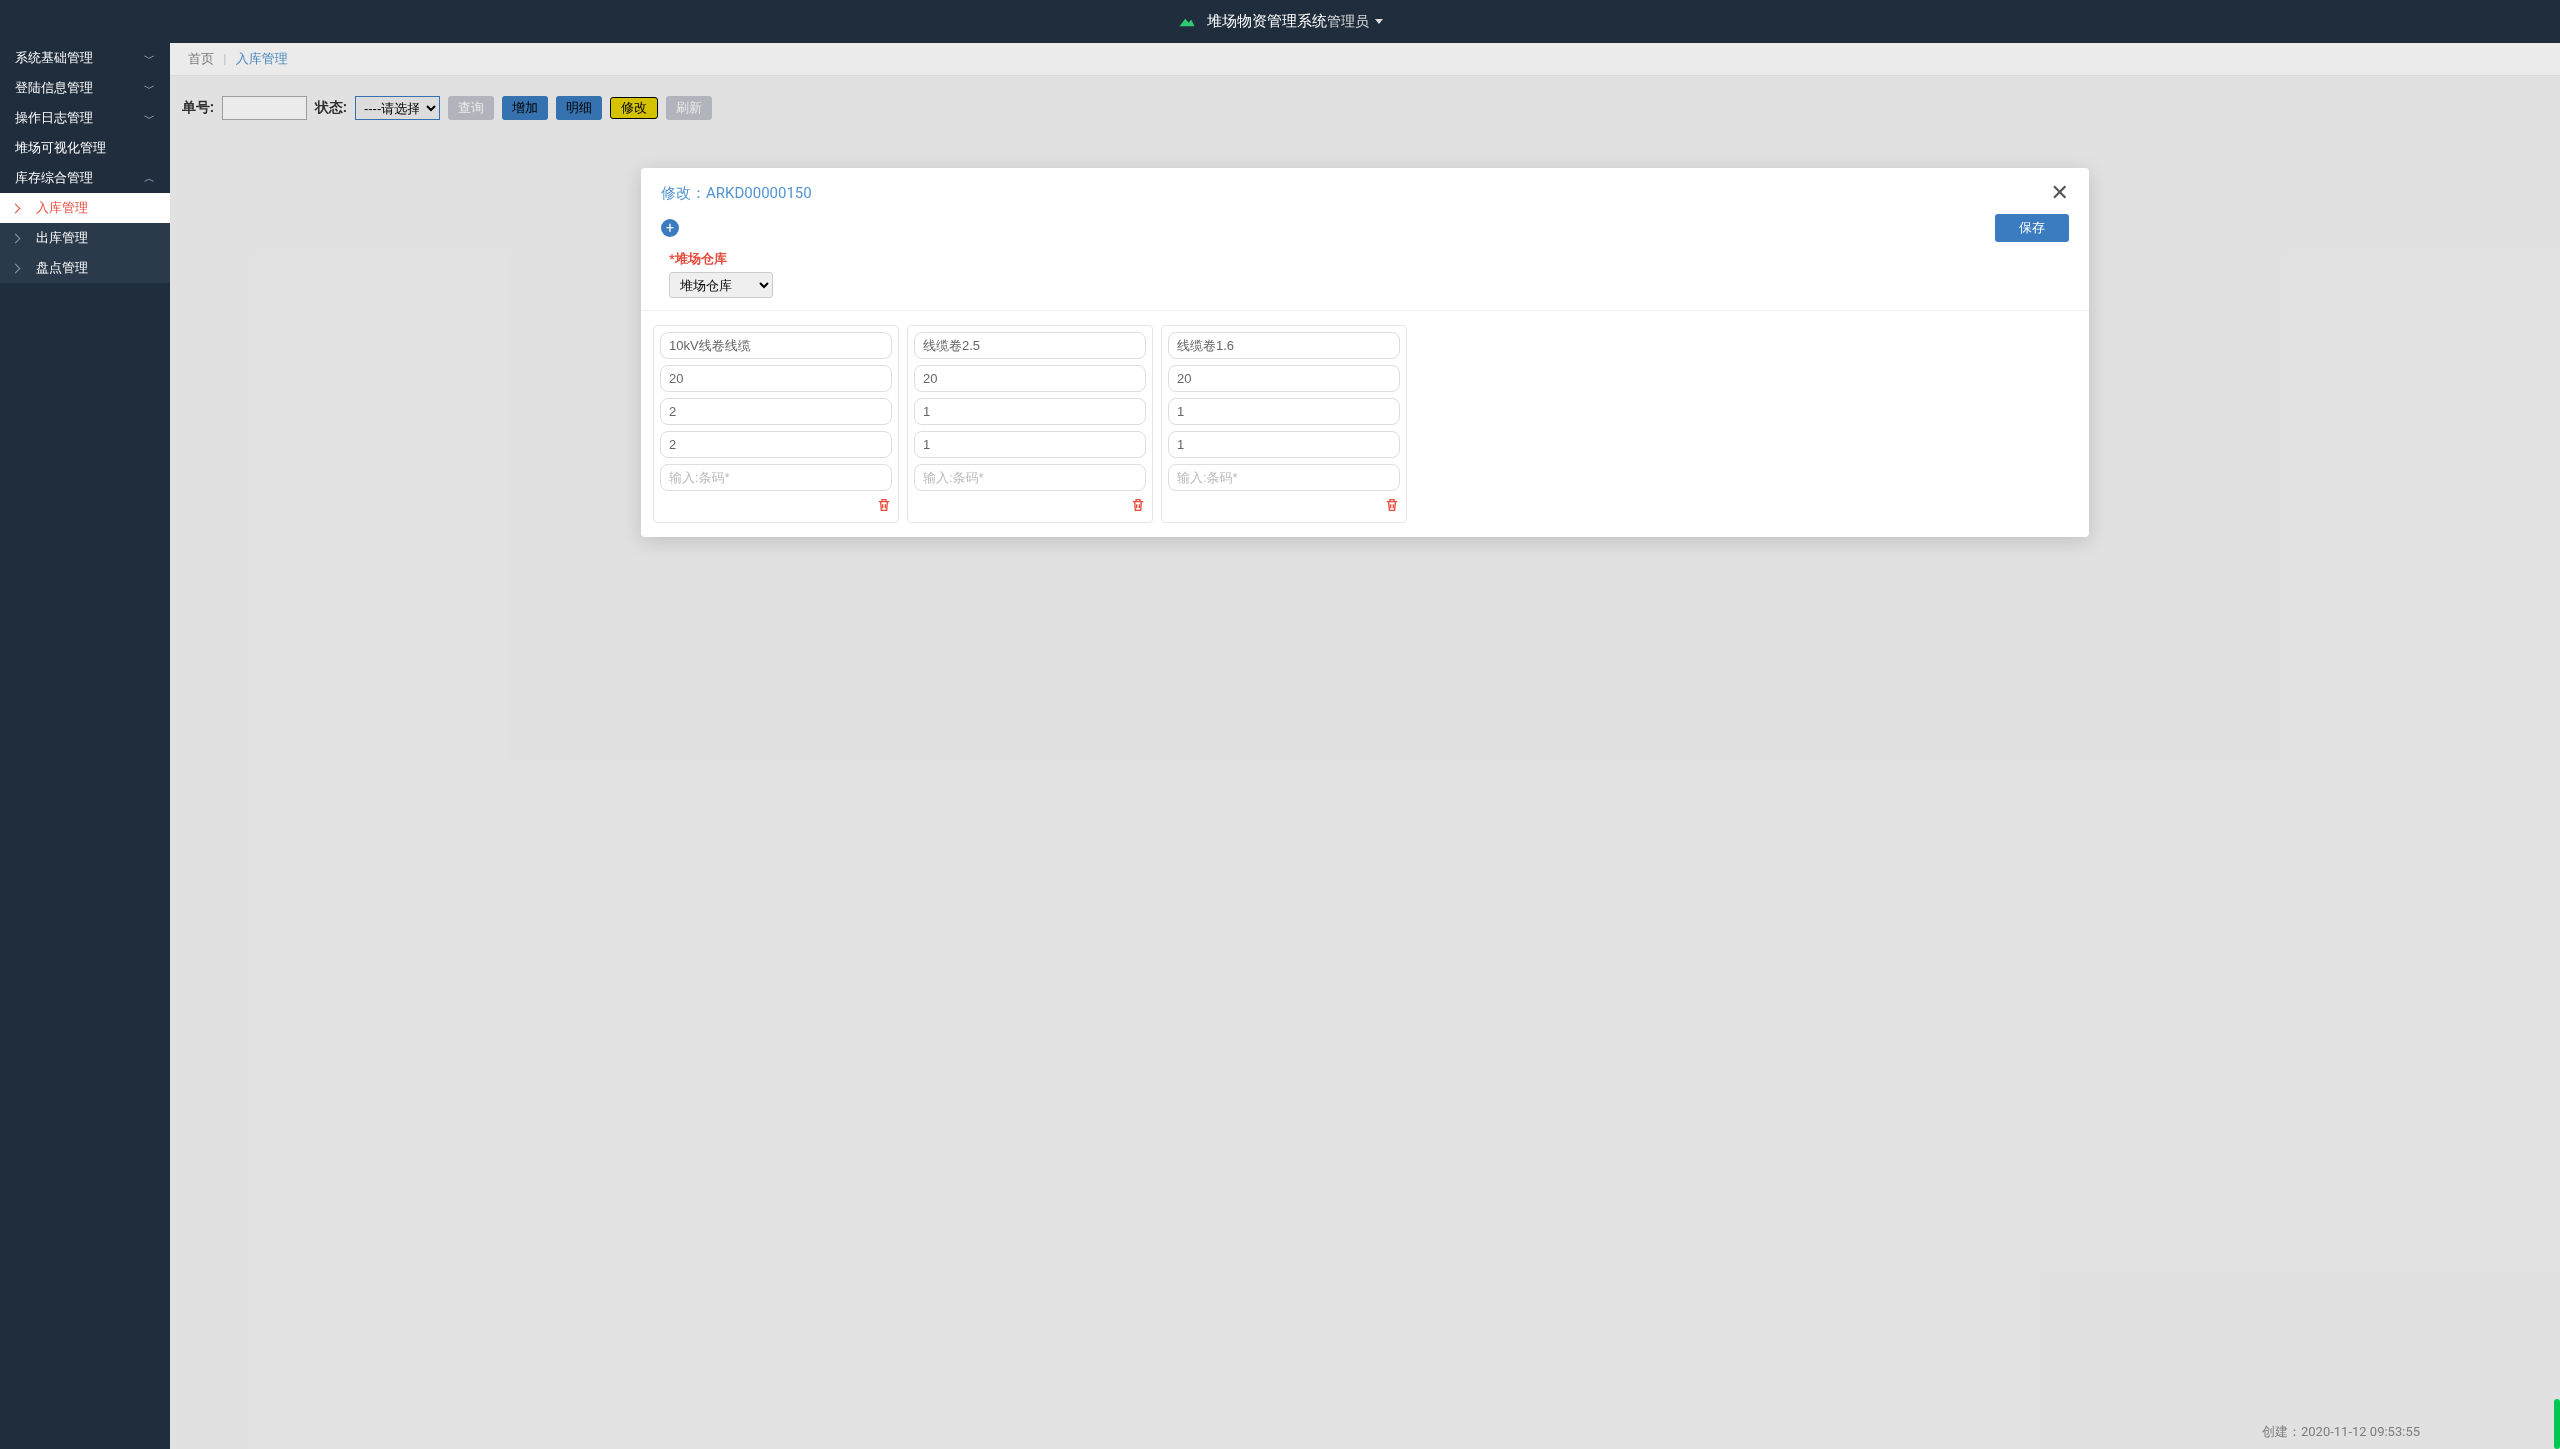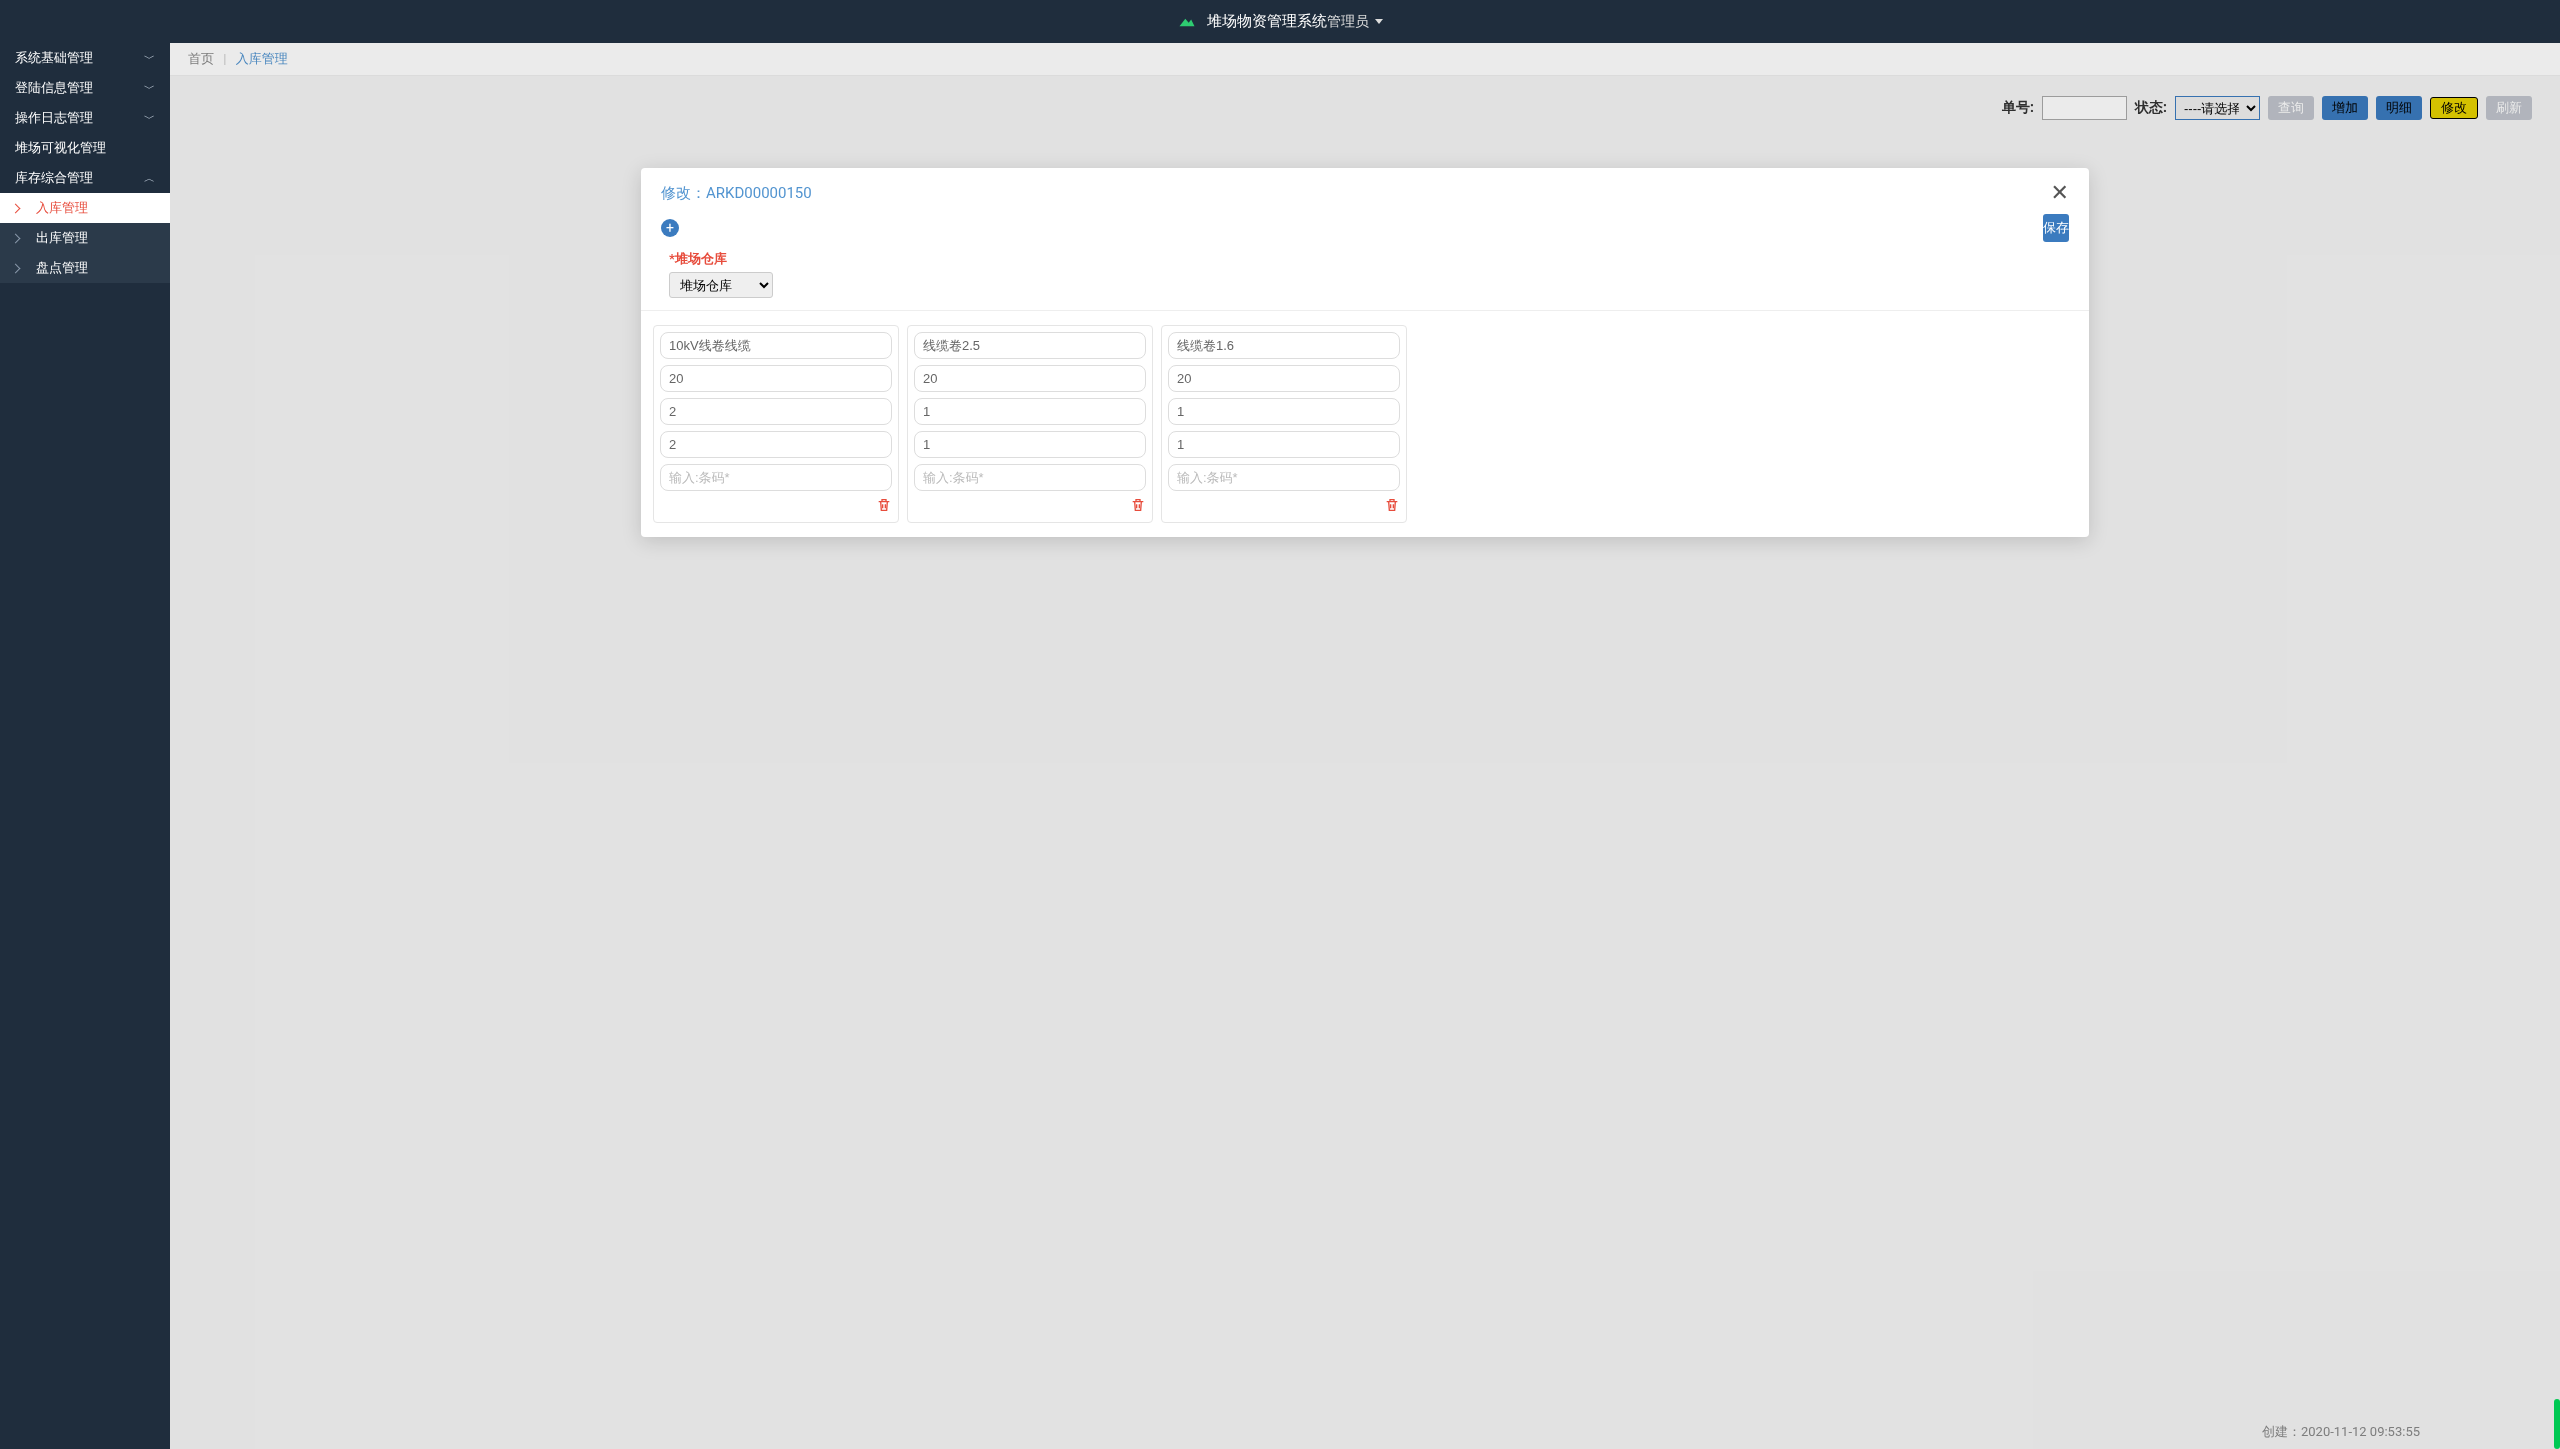--- a/index.html
+++ b/index.html
@@ -27,38 +27,38 @@
 .sidebar-sub-item:not(.active)::before { content: ""; position: absolute; left: 12px; width: 6px; height: 6px; border-right: 1px solid #8a99ab; border-bottom: 1px solid #8a99ab; transform: rotate(-45deg); }
 
 
 .content { flex: 1; background: #f5f5f5; display: flex; flex-direction: column; position: relative; }
 .breadcrumb { padding: 7px 18px; font-size: 13px; color: #999; background: #fff; border-bottom: 1px solid #eee; }
 .breadcrumb a { color: #888; text-decoration: none; }
 .breadcrumb .sep { margin: 0 6px; color: #ccc; }
 .breadcrumb .current { color: #5294d0; }
 
 
-.filter-bar { display: flex; align-items: center; justify-content: flex-end; gap: 8px; padding: 20px 28px 10px; }
+.filter-bar { display: flex; align-items: center; justify-content: flex-start; gap: 8px; padding: 20px 12px 10px; }
 .filter-bar label { font-weight: bold; font-size: 14px; }
 .filter-bar input[type=text] { height: 24px; border: 1px solid #aaa; padding: 0 6px; font-size: 13px; width: 85px; }
 .filter-bar select { height: 24px; border: 1px solid #3b7bbf; padding: 0 4px; font-size: 13px; width: 85px; }
 .btn { display: inline-flex; align-items: center; justify-content: center; height: 24px; padding: 0 10px; font-size: 13px; border-radius: 3px; cursor: pointer; border: none; color: #000000; }
 .btn-disabled { background: #c0c4cc; color: #fff; cursor: not-allowed; }
 .btn-primary { background: #3b7bbf; }
 .btn-yellow { background: #e6d200; color: #000; border: 1px solid #000; height: 22px; }
 
 
 .overlay { position: absolute; left: 0; right: 0; top: 0; bottom: 0; background: rgba(0,0,0,0.08); display: flex; justify-content: center; align-items: flex-start; padding-top: 125px; }
 .modal { width: 1448px; background: #fff; border-radius: 4px; box-shadow: 0 4px 20px rgba(0,0,0,0.15); display: flex; flex-direction: column; max-height: 685px; }
 .modal-header { display: flex; align-items: center; justify-content: space-between; padding: 14px 20px 10px; }
 .modal-title { color: #5294d0; font-size: 15px; }
 .modal-close { font-size: 22px; color: #555; cursor: pointer; line-height: 1; }
 .modal-toolbar { display: flex; align-items: center; justify-content: space-between; padding: 0 20px 8px; }
 .add-circle { width: 18px; height: 18px; border-radius: 50%; background: #3b7bbf; color: #fff; display: flex; align-items: center; justify-content: center; font-size: 14px; cursor: pointer; line-height: 1; }
-.btn-save { background: #3b7bbf; color: #fff; border: none; border-radius: 3px; padding: 5px 0; font-size: 13px; cursor: pointer; }
+.btn-save { background: #3b7bbf; color: #fff; border: none; border-radius: 3px; padding: 5px 24px; font-size: 13px; cursor: pointer; }
 .target-row { padding: 0 20px 12px 28px; border-bottom: 1px solid #eee; }
 .target-label { color: #e74c3c; font-weight: bold; font-size: 13px; }
 .target-select { margin-top: 4px; }
 .target-select select { height: 26px; border: 1px solid #ccc; border-radius: 3px; padding: 0 6px; font-size: 13px; width: 104px; }
 
 .cards-area { padding: 14px 12px; display: flex; gap: 8px; flex-wrap: wrap; align-content: flex-start; overflow-y: auto; flex: 1; }
 .card { width: 246px; border: 1px solid #e5e5e5; border-radius: 4px; padding: 6px; display: flex; flex-direction: column; gap: 6px; }
 .card input { height: 27px; border: 1px solid #ddd; border-radius: 8px; padding: 0 8px; font-size: 13px; width: 100%; color: #666; }
 .card input::placeholder { color: #bbb; }
 .card-actions { display: flex; justify-content: flex-end; }

